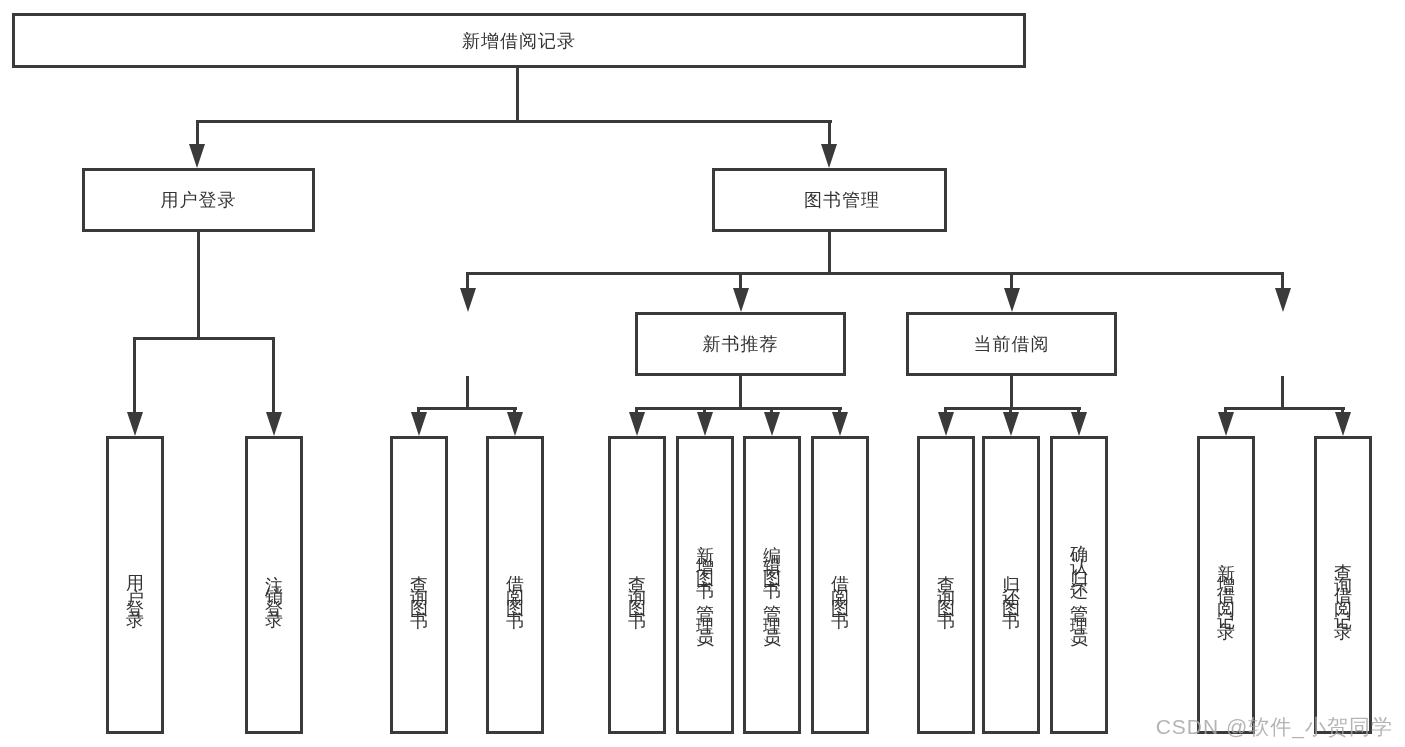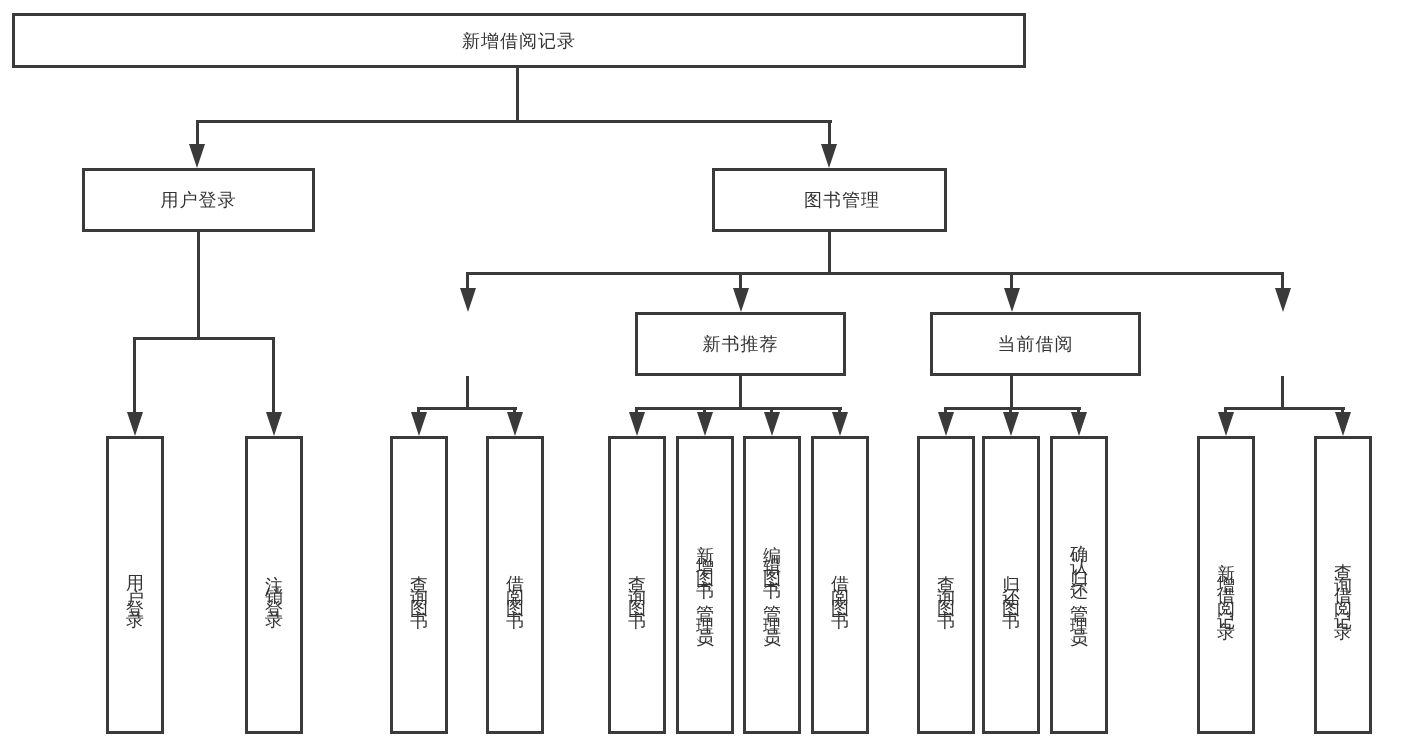--- a/index.html
+++ b/index.html
@@ -89,21 +89,21 @@
   <div class="vl" style="left:739px;top:272px;height:24px;"></div>
   <div class="arrow" style="left:733px;top:288px;"></div>
   <div class="vl" style="left:1010px;top:272px;height:24px;"></div>
   <div class="arrow" style="left:1004px;top:288px;"></div>
   <div class="vl" style="left:1281px;top:272px;height:24px;"></div>
   <div class="arrow" style="left:1275px;top:288px;"></div>
 
   <div class="node h" style="left:635px;top:312px;width:211px;height:64px;">
     <span>新书推荐</span>
   </div>
-  <div class="node h" style="left:906px;top:312px;width:211px;height:64px;margin-left:24px;">
+  <div class="node h" style="left:906px;top:312px;width:211px;height:64px;">
     <span>当前借阅</span>
   </div>
 
   <div class="vl" style="left:466px;top:376px;height:33px;"></div>
   <div class="hl" style="left:417px;top:407px;width:100px;"></div>
   <div class="vl" style="left:417px;top:407px;height:13px;"></div>
   <div class="arrow" style="left:411px;top:412px;"></div>
   <div class="vl" style="left:513px;top:407px;height:13px;"></div>
   <div class="arrow" style="left:507px;top:412px;"></div>
 
@@ -171,14 +171,15 @@
     <span>确认归还（管理员）</span>
   </div>
 
   <div class="node leaf" style="left:1197px;top:436px;width:58px;height:298px;">
     <span>新增借阅记录</span>
   </div>
   <div class="node leaf" style="left:1314px;top:436px;width:58px;height:298px;">
     <span>查询借阅记录</span>
   </div>
 
+  <div id="watermark">CSDN @软件_小贺同学</div>
 
 </div>
 
 </body></html>

